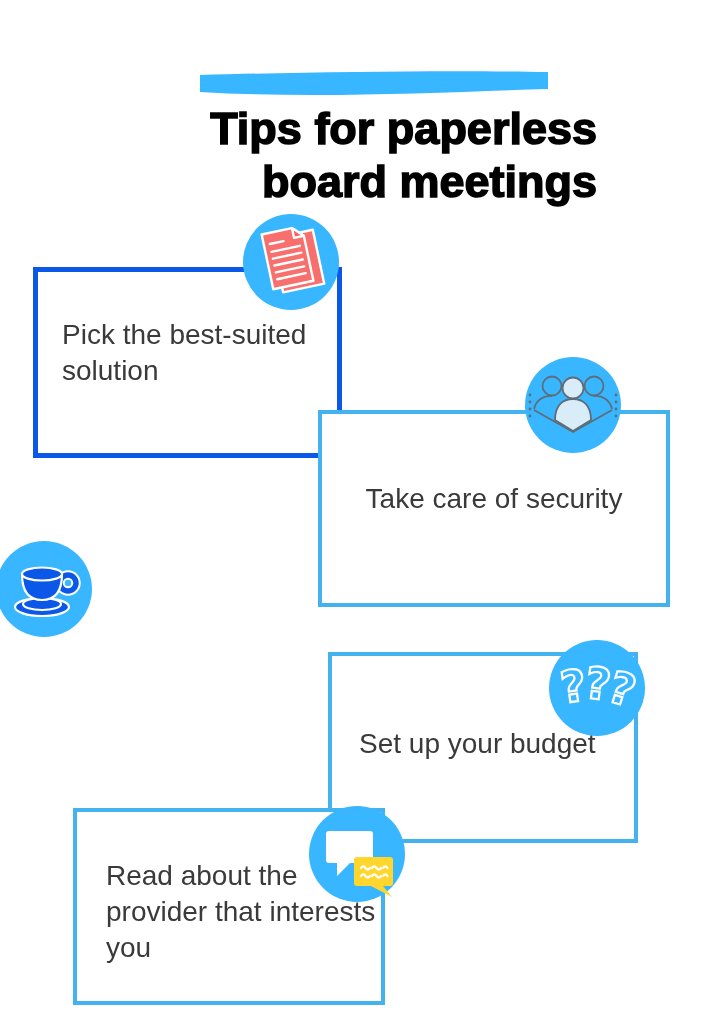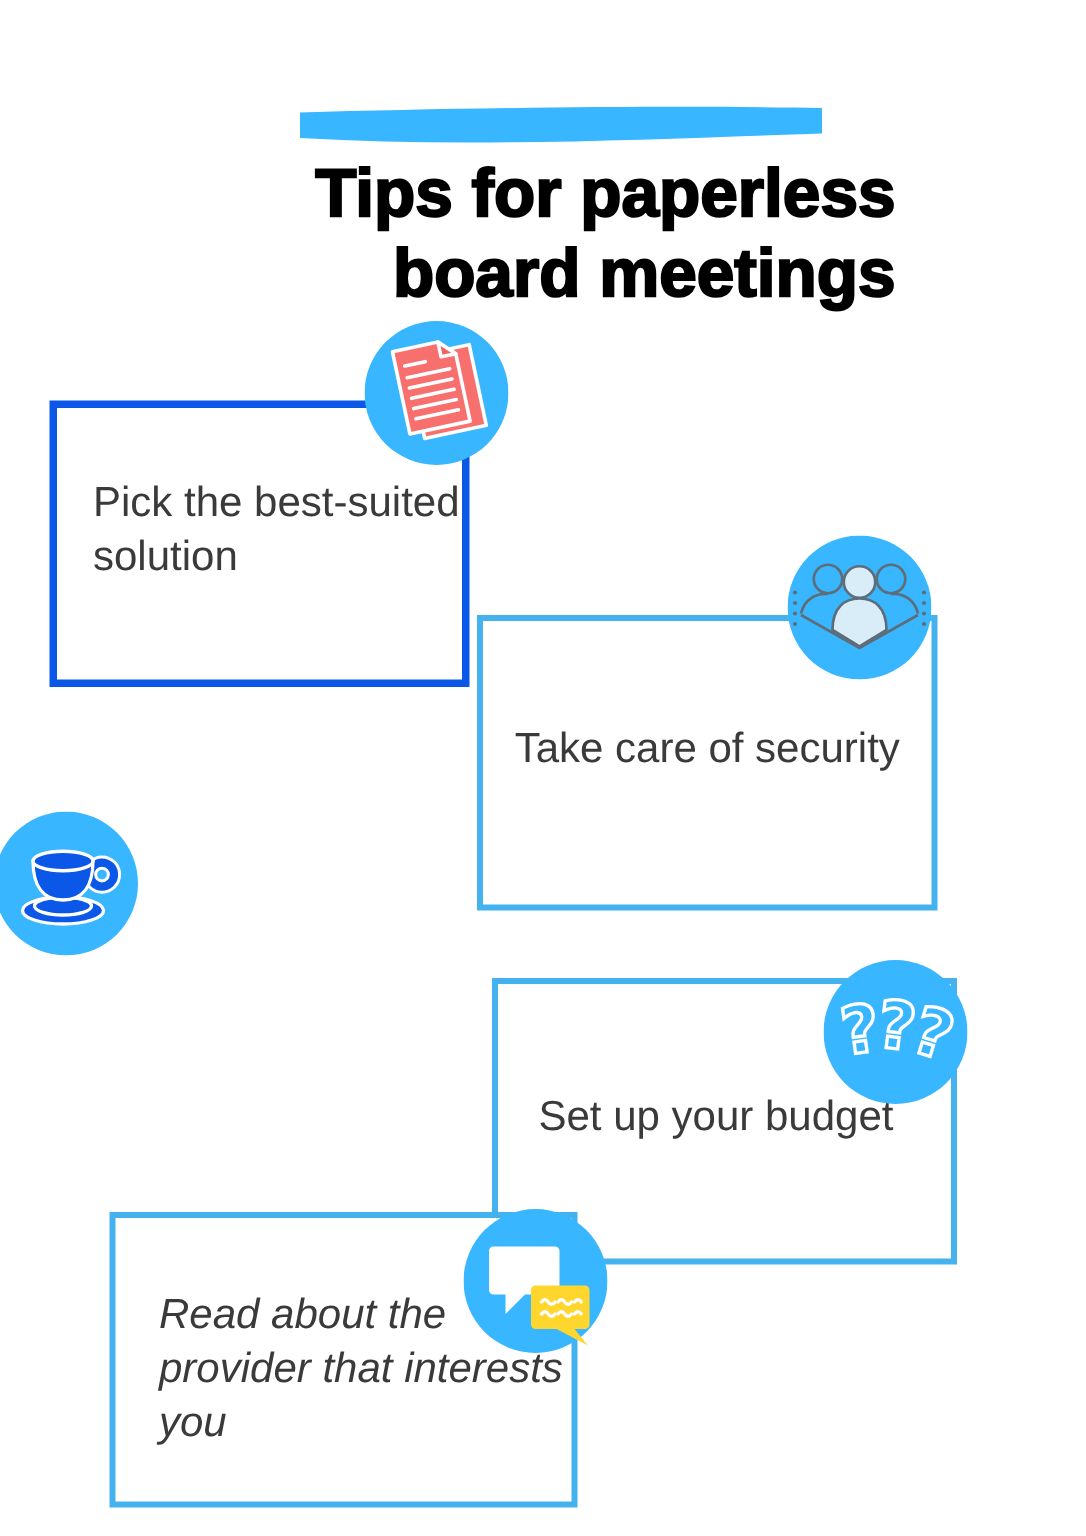--- a/index.html
+++ b/index.html
@@ -13,30 +13,30 @@
     position:absolute;left:127px;top:102px;width:470px;
     text-align:right;color:#000;
     font-size:45px;line-height:53px;font-weight:700;
     -webkit-text-stroke:1.5px #000;letter-spacing:0px;
   }
   
   .card{position:absolute;background:#fff;box-sizing:border-box;display:flex;align-items:center;}
   .card .lbl{
     color:#3a3a3a;font-size:28px;line-height:36px;white-space:pre-line;
   }
-  .b1{left:33px;top:267px;width:280px;height:191px;border:5px solid #0b57e8;z-index:1;}
+  .b1{left:33px;top:267px;width:309px;height:191px;border:5px solid #0b57e8;z-index:1;}
   .b1 .lbl{padding-left:24px;padding-bottom:20px;}
-  .b2{left:318px;top:410px;width:307px;height:197px;border:4px solid #45b2f0;z-index:3;justify-content:center;}
+  .b2{left:318px;top:410px;width:352px;height:197px;border:4px solid #45b2f0;z-index:3;justify-content:center;}
   .b2 .lbl{padding-bottom:20px;}
   .b3{left:45px;top:513px;width:310px;height:197px;border:5px solid #0b57e8;z-index:2;}
   .b3 .lbl{padding-left:57px;padding-bottom:6px;}
   .b4{left:328px;top:652px;width:310px;height:191px;border:4px solid #45b2f0;z-index:4;text-align:center;}
   .b4 .lbl{padding-left:27px;padding-bottom:8px;}
   .b5{left:73px;top:808px;width:312px;height:197px;border:4px solid #45b2f0;z-index:5;}
-  .b5 .lbl{padding-left:29px;padding-top:10px;font-style:italic;}
+  .b5 .lbl{padding-left:29px;padding-top:10px;}
   
   .bubble{position:absolute;width:96px;height:96px;z-index:10;}
   .c1{left:243px;top:214px;}
   .c2{left:525px;top:357px;}
   .c3{left:-4px;top:541px;}
   .c4{left:549px;top:640px;}
   .c5{left:309px;top:806px;}
 </style>
 </head>
 <body>

